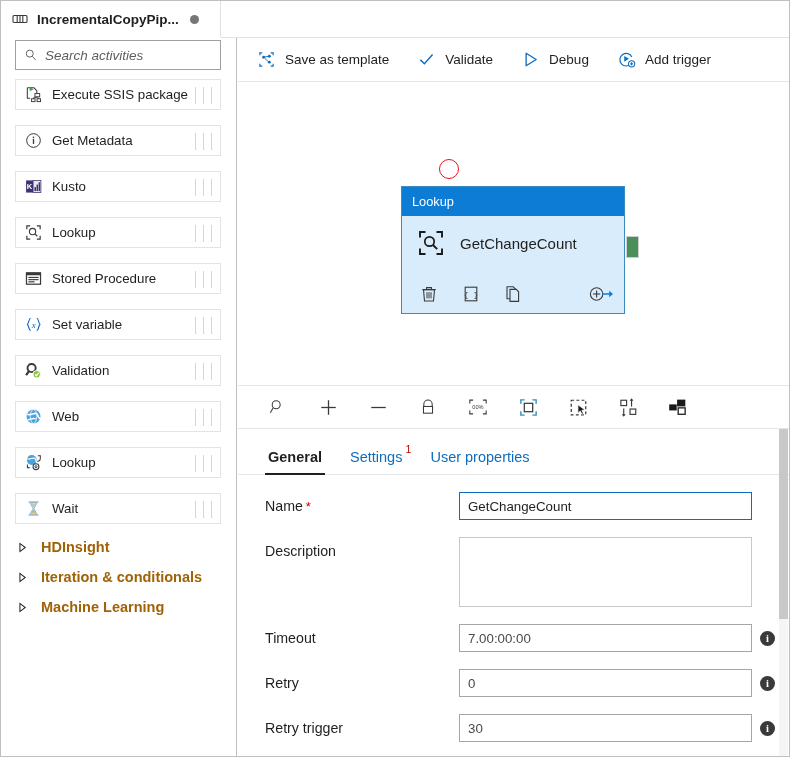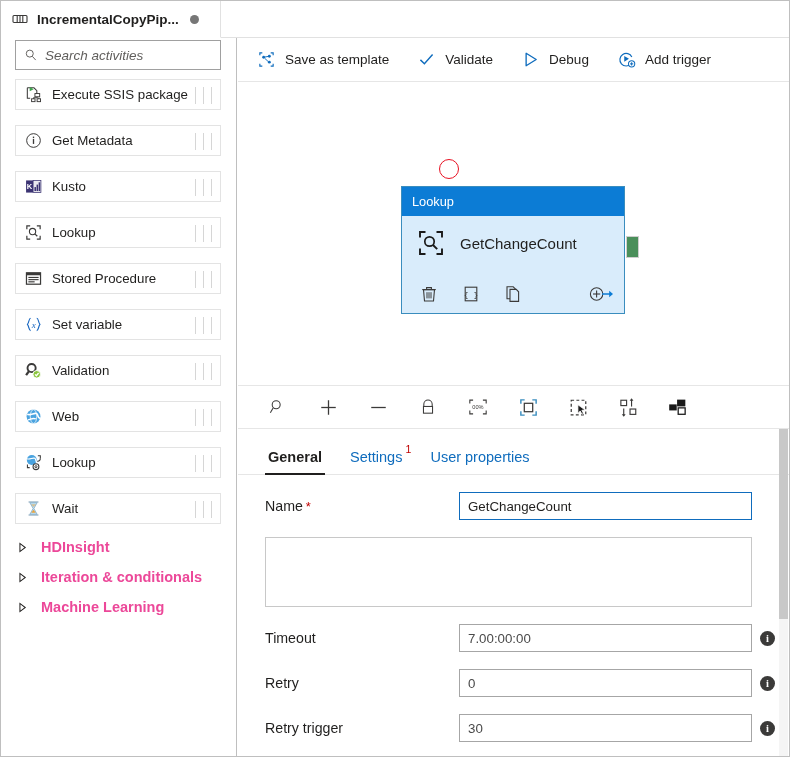--- a/index.html
+++ b/index.html
@@ -96,21 +96,21 @@
     width: 17px; height: 17px;
     display: flex; justify-content: space-between;
   }
   .grip i { display:block; width: 1px; height: 17px; background: #d6d6d6; }
 
   .group-row {
     display: flex; align-items: center; gap: 13px;
     margin: 0 14px 14px 16px; cursor: pointer;
   }
   .group-row .chev { color: #201f1e; display:flex; }
-  .group-label { font-size: 14.5px; font-weight: 700; color: #ec4899; }
+  .group-label { font-size: 14.5px; font-weight: 700; color: #a16207; }
 
   
   .canvas {
     position: absolute; top: 37px; left: 237px;
     width: 553px; height: 347px;
     background: #ffffff;
     overflow: hidden;
   }
   .canvas-toolbar {
     position: absolute; top: 0; left: 0; right: 0; height: 44px;
@@ -698,20 +698,21 @@
         <div class="flabel">
           <span>Name</span><span class="req">*</span>
         </div>
         <div class="fctrl">
           <input class="tbox focused" type="text" value="GetChangeCount" style="">
           <span class="info-spacer"></span>
         </div>
       </div>
 
       <div class="frow">
+        <div class="flabel">Description</div>
         <div class="fctrl">
           <textarea class="tarea" style=""></textarea>
           <span class="info-spacer"></span>
         </div>
       </div>
 
       <div class="frow">
         <div class="flabel">Timeout</div>
         <div class="fctrl">
           <input class="tbox grayval" type="text" value="7.00:00:00" style="">

